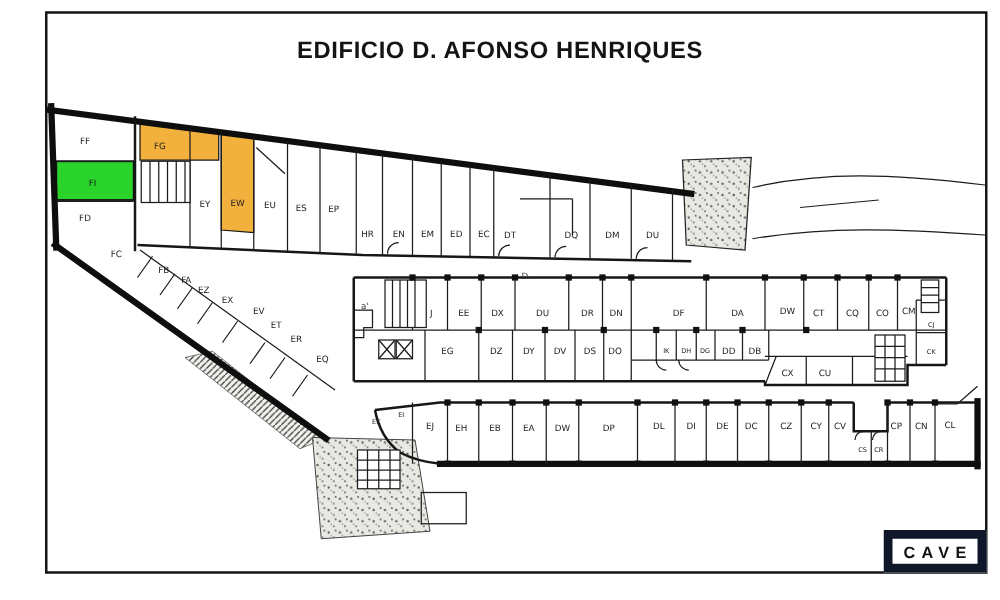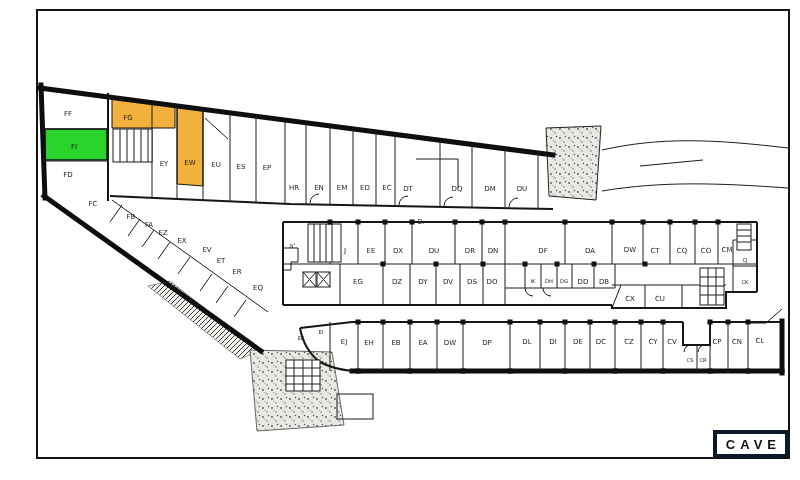--- a/index.html
+++ b/index.html
@@ -1,32 +1,33 @@
 <!DOCTYPE html>
 <html><head>
 <meta charset="utf-8">
 <style>
   html,body{margin:0;padding:0;background:#fff;}
   .stage{position:relative;width:800px;height:480px;background:#fff;overflow:hidden;
          font-family:"Liberation Sans",sans-serif;color:#111;}
   .title{position:absolute;top:30px;left:0;width:100%;text-align:center;
          font-size:19px;font-weight:bold;letter-spacing:.5px;color:#141414;}
-  .cave-badge{position:absolute;right:11px;bottom:22px;border:4px solid #0f172a;
+  .cave-badge{position:absolute;right:11px;bottom:22px;border:7px solid #0f172a;
          background:#fff;font-weight:bold;font-size:13px;letter-spacing:5px;
          padding:3px 4px 2px 9px;color:#111;}
   svg{position:absolute;inset:0;}
   .unit{font-family:"DejaVu Sans",sans-serif;font-size:7px;fill:#1c1c1c;text-anchor:middle;}
   .unit.small{font-size:5.2px;}
   .annot{font-family:"DejaVu Sans",sans-serif;font-size:7px;fill:#333;text-anchor:middle;}
 </style>
 </head>
 <body>
 
 <div class="stage">
 
+  <div class="title">EDIFICIO D. AFONSO HENRIQUES</div>
 
   <svg id="plan-svg" width="800" height="480" viewBox="0 0 800 480" xmlns="http://www.w3.org/2000/svg">
     <defs>
       <pattern id="speck" width="9" height="9" patternUnits="userSpaceOnUse">
         <rect width="9" height="9" fill="#e9e9e4"></rect>
         <circle cx="2" cy="3" r="0.9" fill="#555"></circle>
         <circle cx="6" cy="7" r="0.8" fill="#777"></circle>
         <circle cx="7.5" cy="1.5" r="0.7" fill="#444"></circle>
         <circle cx="4" cy="5.5" r="0.6" fill="#888"></circle>
       </pattern>

